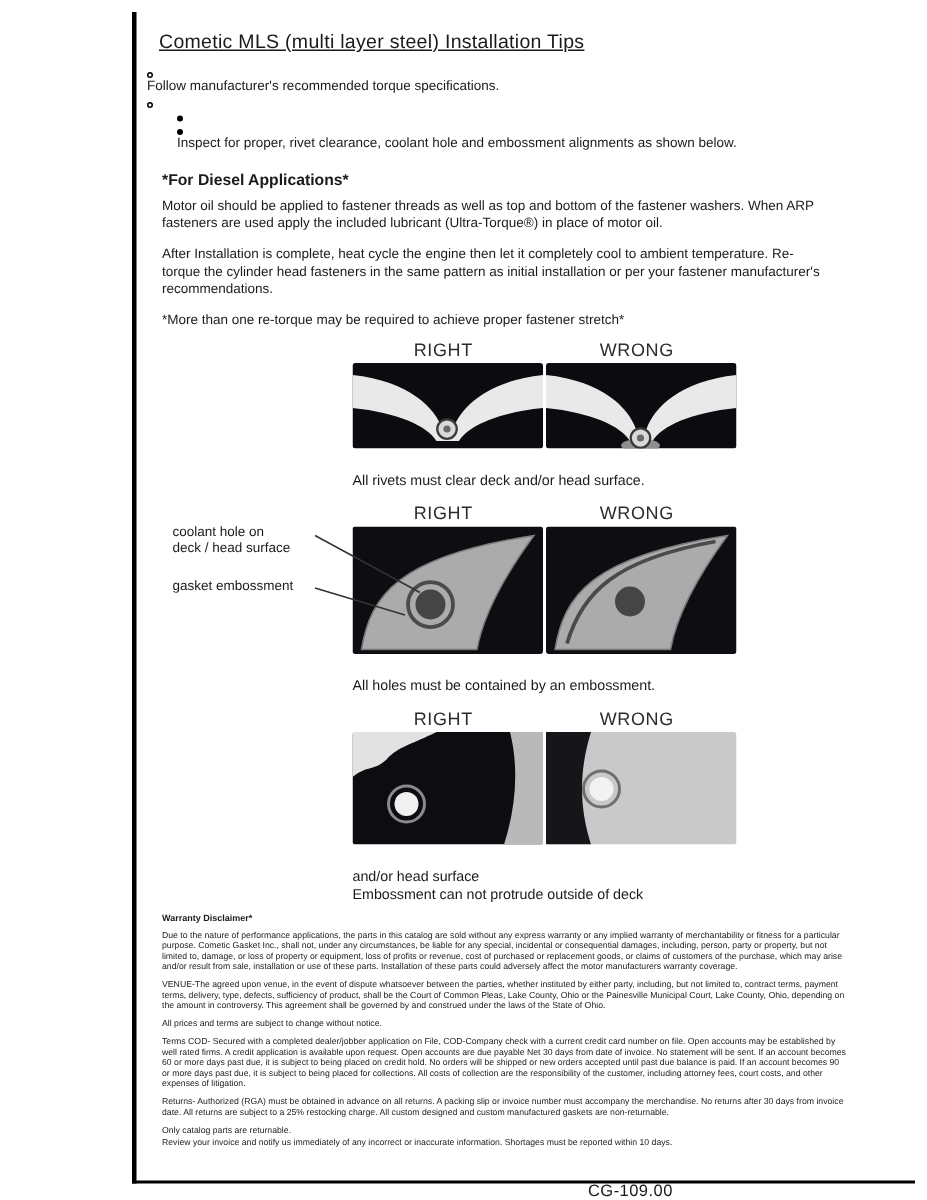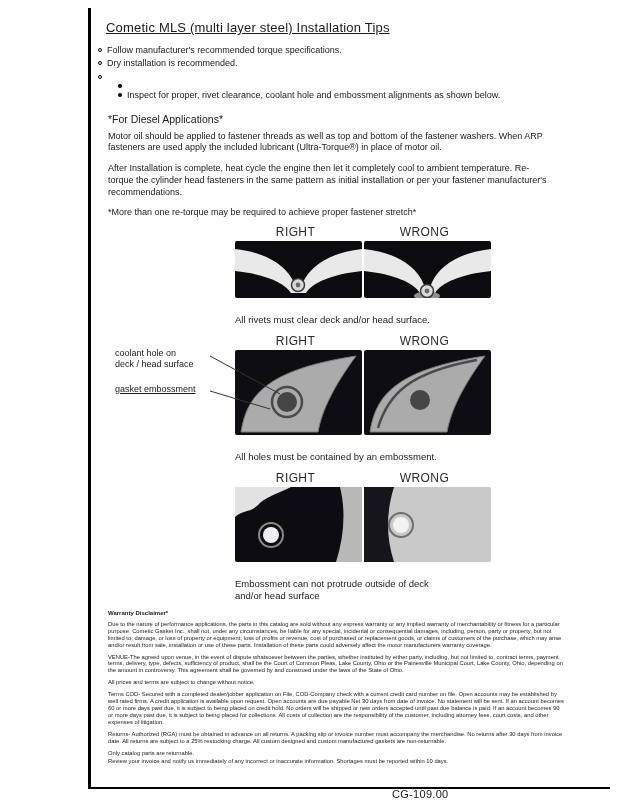--- a/index.html
+++ b/index.html
@@ -6,42 +6,42 @@
   html,body { width:618px; height:800px; background:#ffffff; }
   body { font-family:"Liberation Sans","DejaVu Sans",sans-serif; color:#1a1a1a; position:relative; overflow:hidden; }
 
   .left-rule { position:absolute; left:88px; top:8px; width:3px; height:781px; background:#000; }
   .bottom-rule { position:absolute; left:88px; top:787px; width:522px; height:2px; background:#000; }
 
   .content { position:absolute; left:96px; top:16px; width:516px; }
 
   .title { font-size:13px; font-weight:normal; text-decoration:underline; margin:4px 0 10px 10px; letter-spacing:0.2px; }
 
-  .bullet-row { display:flex; align-items:flex-start; font-size:9px; line-height:1.25; margin:0 0 2px 2px; }
+  .bullet-row { display:flex; align-items:flex-start; font-size:9px; line-height:1.25; margin:0 0 2px 2px;flex-direction:column; }
   .marker-hollow { width:4px; height:4px; border:1px solid #000; border-radius:50%; margin:3px 5px 0 0; flex:0 0 auto; }
   .marker-filled { width:4px; height:4px; background:#000; border-radius:50%; margin:3px 5px 0 0; flex:0 0 auto; }
   .sub { margin-left:22px; }
 
-  .diesel-heading { font-size:10.5px; font-weight:normal; margin:12px 0 6px 12px; }
+  .diesel-heading { font-size:10.5px; font-weight:bold; margin:12px 0 6px 12px; }
   .para { font-size:9px; line-height:1.3; width:442px; margin:0 0 9px 12px; }
   .note { font-size:9px; margin:0 0 8px 12px; }
 
   .figure-row { position:relative; margin-left:139px; width:262px; }
   .fig1 { margin-top:4px; }
   .fig2 { margin-top:8px; }
   .fig3 { margin-top:8px; }
   .fig-pair { display:flex; gap:8px; }
   .fig-col { width:121px; }
   .fig-label { text-align:center; font-size:12px; color:#2b2b2b; letter-spacing:0.4px; margin-bottom:2px; }
   .fig-img { display:block; width:127px; }
   .fig-caption { font-size:9.5px; margin-top:16px; line-height:1.25; }
 
   .annot { position:absolute; font-size:9px; line-height:1.2; width:93px; left:-120px; }
   .annot-coolant { top:14px; }
-  .annot-emboss { top:50px;text-decoration:underline; }
+  .annot-emboss { top:50px; }
   .annot-lines { position:absolute; left:-27px; top:0; width:90px; height:95px; pointer-events:none; }
 
   .warranty { margin:8px 0 0 12px; width:458px; }
   .warranty-heading { font-size:6px; font-weight:bold; margin-bottom:5px; }
   .warranty p { font-size:5.8px; line-height:1.2; margin-bottom:5px; color:#222; }
   .warranty p.tight { margin-bottom:1px; }
 
   .footer-code { position:absolute; top:772px; left:296px; font-size:11px; letter-spacing:0.3px; }
 </style>
 </head>
@@ -50,24 +50,20 @@
 <div class="left-rule"></div>
 <div class="bottom-rule"></div>
 
 <div class="content">
 
   <div class="title">Cometic MLS (multi layer steel) Installation Tips</div>
 
   <div class="bullet-row">
     <span class="marker-hollow"></span>
     <span>Follow manufacturer's recommended torque specifications.</span>
-  </div>
-  <div class="bullet-row">
-    <span class="marker-hollow"></span>
-    <span>Dry installation is recommended.</span>
   </div>
   <div class="bullet-row">
     <span class="marker-hollow"></span>
   </div>
   <div class="bullet-row sub">
     <span class="marker-filled"></span>
   </div>
   <div class="bullet-row sub">
     <span class="marker-filled"></span>
     <span>Inspect for proper, rivet clearance, coolant hole and embossment alignments as shown below.</span>
@@ -152,22 +148,22 @@
         <div class="fig-label">WRONG</div>
         <svg class="fig-img" viewBox="0 0 127 75">
           <rect width="127" height="75" rx="2" fill="#c9c9c9"></rect>
           <path d="M0,0 L30,0 C22,26 22,50 30,75 L0,75 Z" fill="#16161a"></path>
           <circle cx="37" cy="38" r="8" fill="#f2f2f2"></circle>
           <circle cx="37" cy="38" r="12" fill="none" stroke="#6f6f6f" stroke-width="2"></circle>
         </svg>
       </div>
     </div>
     <div class="fig-caption">
+      <div>and/or head surface</div>
       <div>Embossment can not protrude outside of deck</div>
-      <div>and/or head surface</div>
     </div>
   </div>
 
   <div class="warranty">
     <div class="warranty-heading">Warranty Disclaimer*</div>
     <p>Due to the nature of performance applications, the parts in this catalog are sold without any express warranty or any implied warranty of merchantability or fitness for a particular purpose.  Cometic Gasket Inc., shall not, under any circumstances, be liable for any special, incidental or consequential damages, including, person, party or property, but not limited to, damage, or loss of property or equipment, loss of profits or revenue, cost of purchased or replacement goods, or claims of customers of the purchase, which may arise and/or result from sale, installation or use of these parts.  Installation of these parts could adversely affect the motor manufacturers warranty coverage.</p>
     <p>VENUE-The agreed upon venue, in the event of dispute whatsoever between the parties, whether instituted by either party, including, but not limited to, contract terms, payment terms, delivery, type, defects, sufficiency of product, shall be the Court of Common Pleas, Lake County, Ohio or the Painesville Municipal Court, Lake County, Ohio, depending on the amount in controversy. This agreement shall be governed by and construed under the laws of the State of Ohio.</p>
     <p>All prices and terms are subject to change without notice.</p>
     <p>Terms COD- Secured with a completed dealer/jobber application on File, COD-Company check with a current credit card number on file.  Open accounts may be established by well rated firms.  A credit application is available upon request.  Open accounts are due payable Net 30 days from date of invoice.  No statement will be sent.  If an account becomes 60 or more days past due, it is subject to being placed on credit hold.  No orders will be shipped or new orders accepted until past due balance is paid.  If an account becomes 90 or more days past due, it is subject to being placed for collections.  All costs of collection are the responsibility of the customer, including attorney fees, court costs, and other expenses of litigation.</p>
     <p>Returns- Authorized (RGA) must be obtained in advance on all returns.  A packing slip or invoice number must accompany the merchandise.  No returns after 30 days from invoice date.  All returns are subject to a 25% restocking charge.  All custom designed and custom manufactured gaskets are non-returnable.</p>

